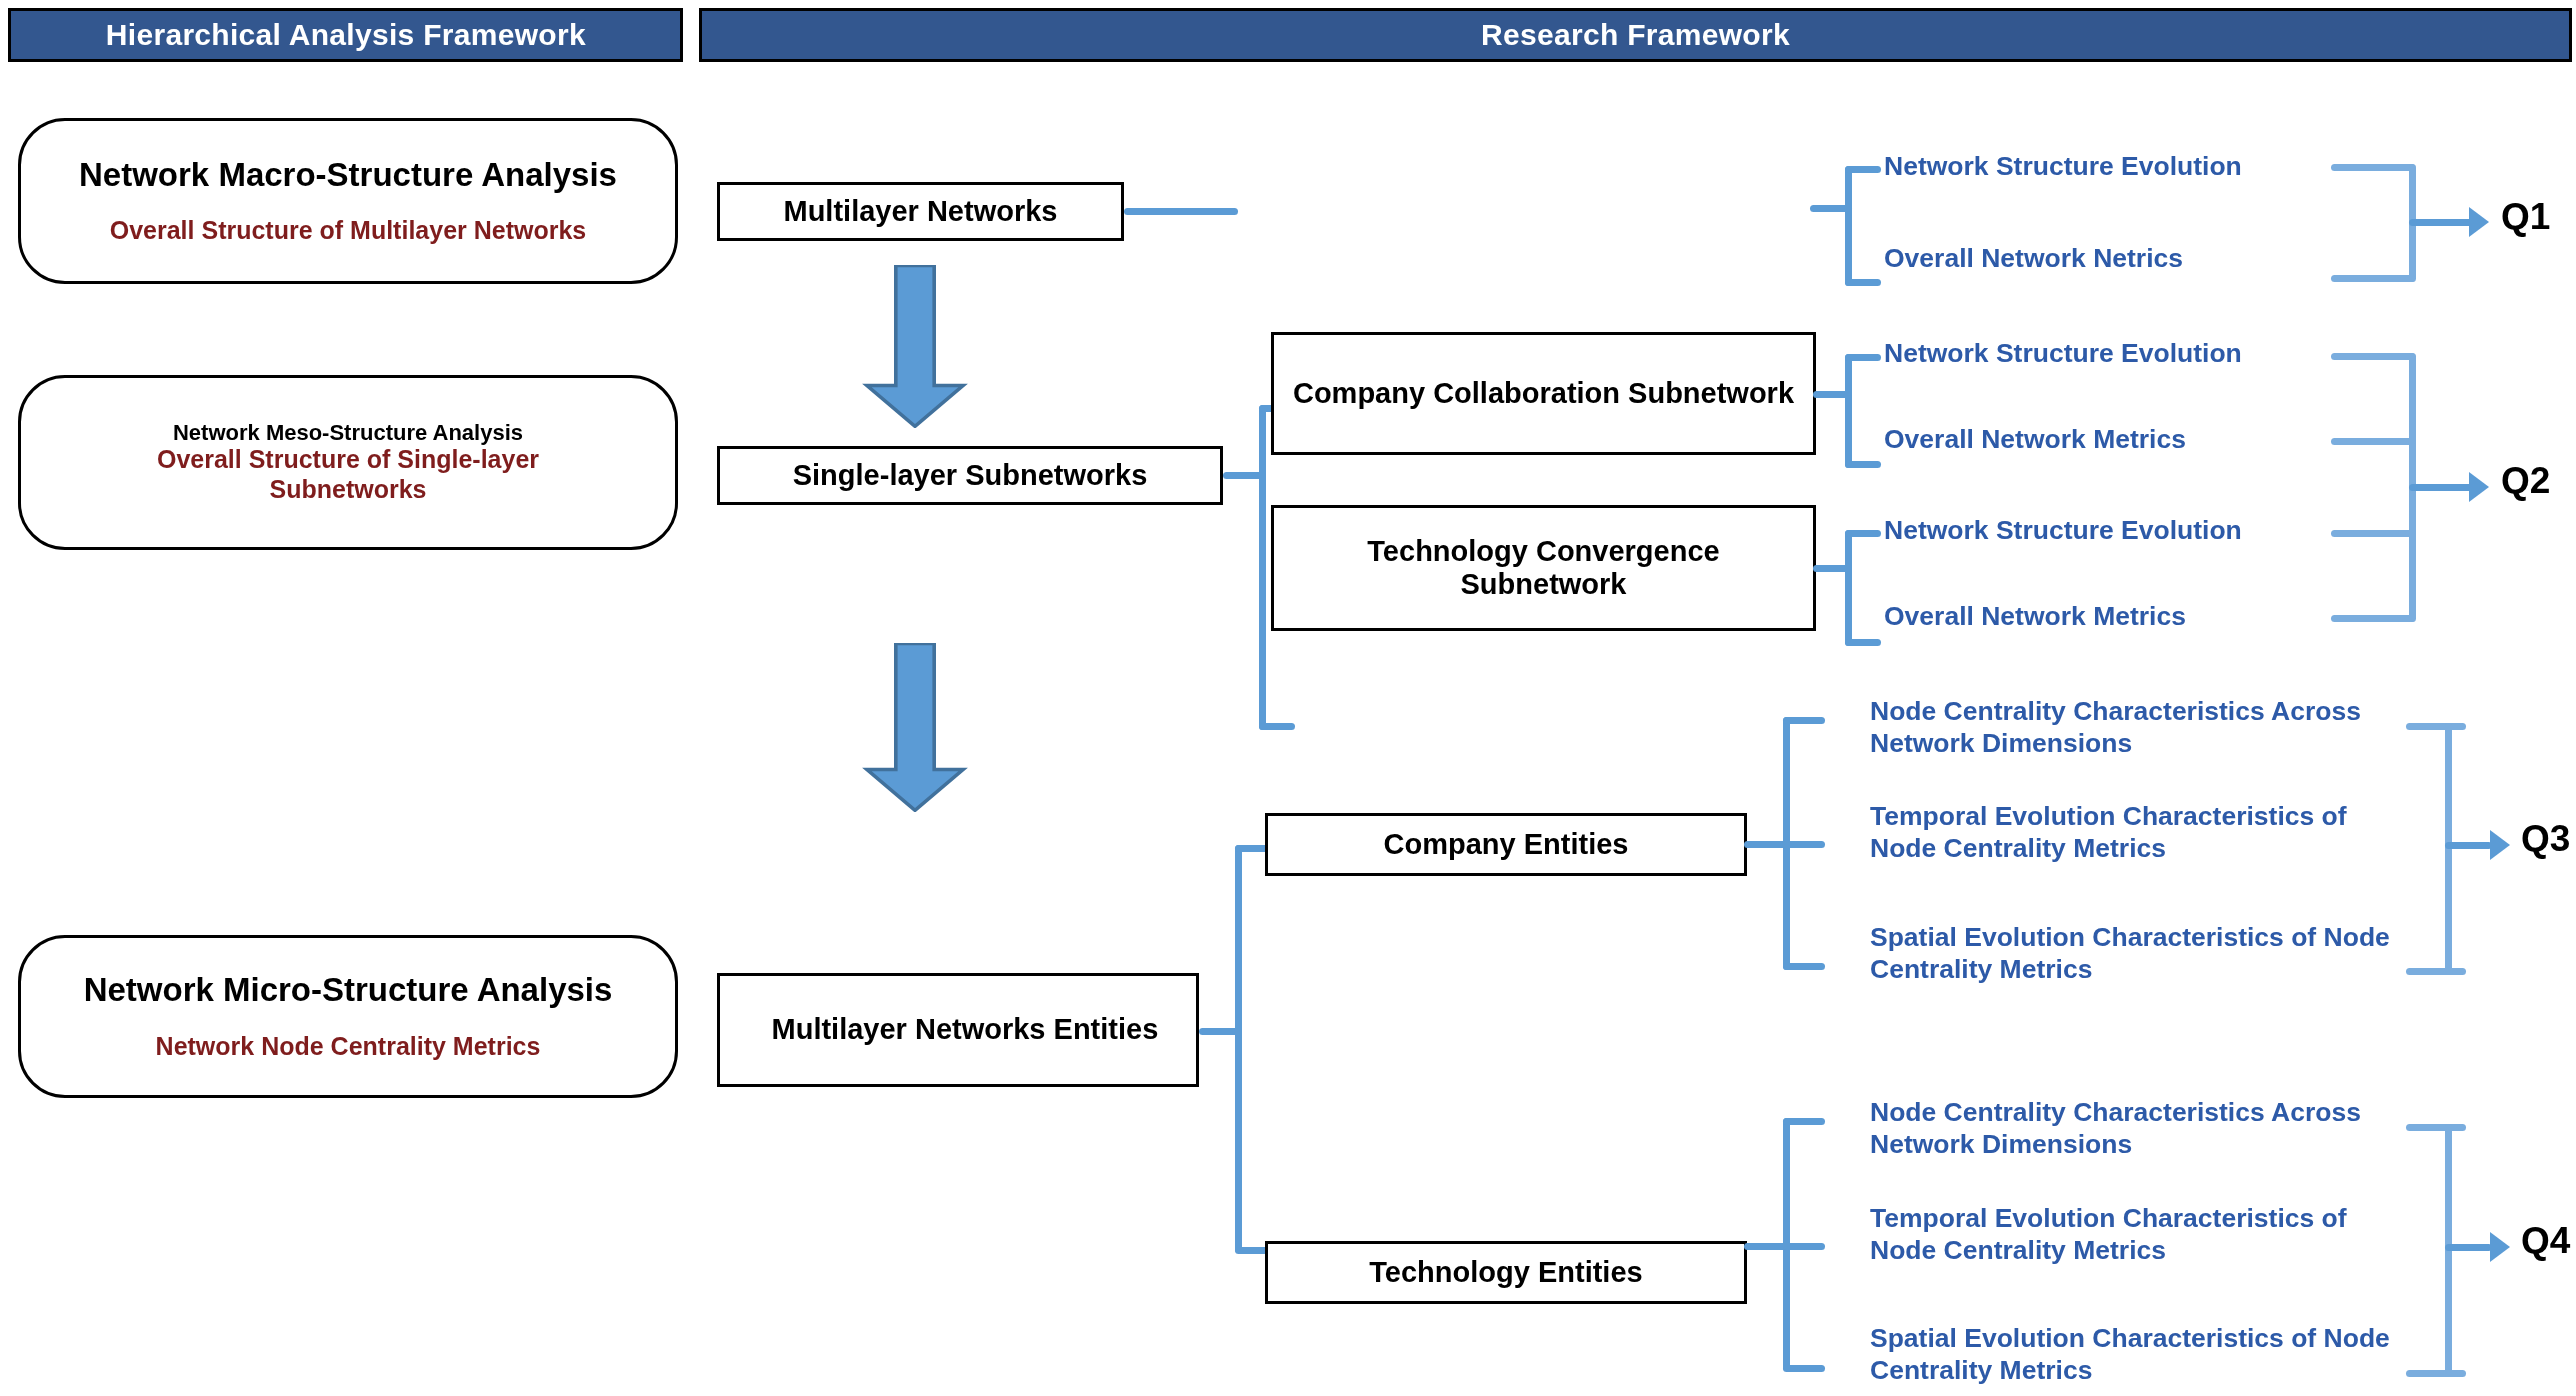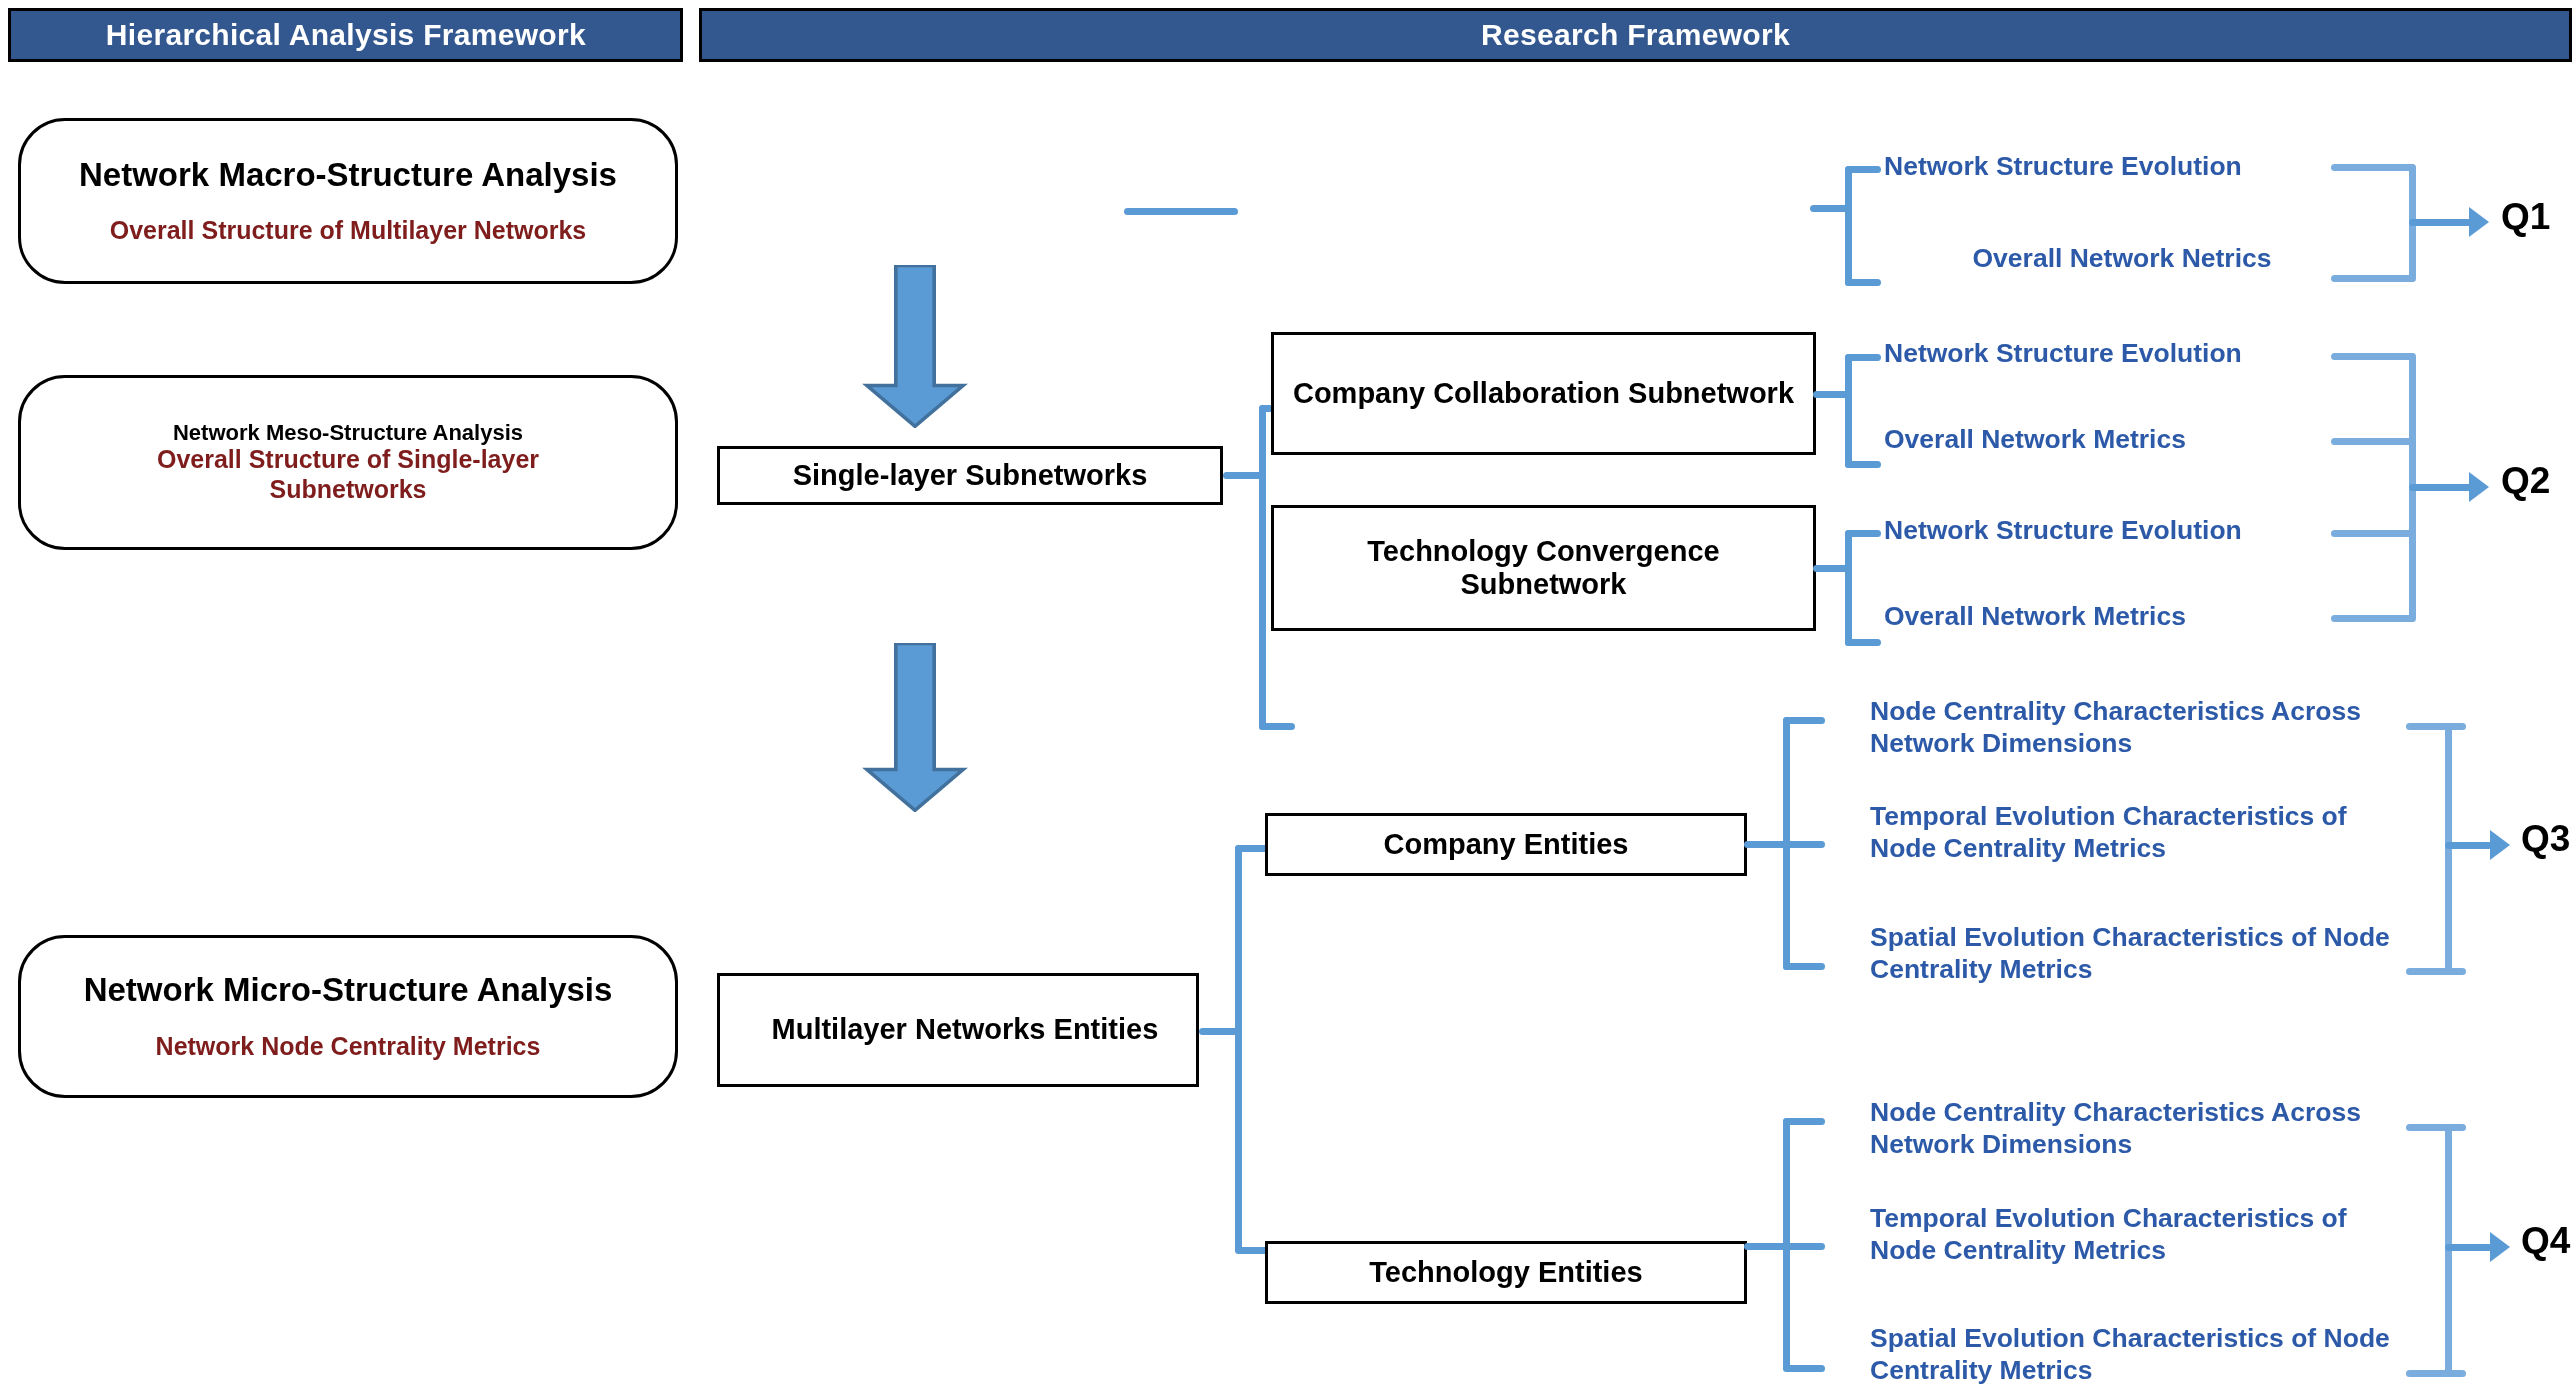--- a/index.html
+++ b/index.html
@@ -62,20 +62,23 @@
   <div class="card" style="left:18px;top:375px;width:660px;height:175px;">
     <div class="t1" style="font-size:22px;">Network Meso-Structure Analysis</div>
     <div class="t2" style="font-size:25px;max-width:446px;">Overall Structure of Single-layer Subnetworks</div>
   </div>
 
   <div class="card" style="left:18px;top:935px;width:660px;height:163px;">
     <div class="t1" style="font-size:33px;">Network Micro-Structure Analysis</div>
     <div class="t2" style="font-size:25px;margin-top:23px;">Network Node Centrality Metrics</div>
   </div>
 
+  <div class="rbox" style="left:717px;top:182px;width:407px;height:59px;font-size:29px;">
+    <span>Multilayer Networks</span>
+  </div>
 
   <div class="rbox" style="left:717px;top:446px;width:506px;height:59px;font-size:29px;">
     <span>Single-layer Subnetworks</span>
   </div>
 
   <div class="rbox" style="left:717px;top:973px;width:482px;height:114px;font-size:29px;padding-left:21px;">
     <span>Multilayer Networks Entities</span>
   </div>
 
   <svg class="bigarrow" style="left:861px;top:265px;" width="108" height="163" viewBox="0 0 180 270">
@@ -88,21 +91,21 @@
 
   <div class="h" style="left:1124px;top:208px;width:114px;"></div>
 
 
   <div class="h" style="left:1810px;top:205px;width:42px;"></div>
   <div class="v" style="left:1845px;top:166px;height:120px;"></div>
   <div class="h" style="left:1845px;top:166px;width:36px;"></div>
   <div class="h" style="left:1845px;top:279px;width:36px;"></div>
 
   <div class="leaf" style="left:1884px;top:151px;width:476px;font-size:26.5px;">Network Structure Evolution</div>
-  <div class="leaf" style="left:1884px;top:243px;width:476px;font-size:26.5px;text-align:center;">Overall Network Netrics</div>
+  <div class="leaf" style="left:1884px;top:243px;width:476px;font-size:26.5px;">Overall Network Netrics</div>
 
   <div class="hl" style="left:2331px;top:164px;width:84px;"></div>
   <div class="vl" style="left:2409px;top:164px;height:118px;"></div>
   <div class="hl" style="left:2331px;top:275px;width:84px;"></div>
   <div class="h" style="left:2409px;top:219px;width:63px;"></div>
   <div class="arrowhead" style="left:2469px;top:207px;"></div>
   <div class="qlabel" style="left:2501px;top:196px;font-size:37px;">Q1</div>
 
   <div class="h" style="left:1223px;top:472px;width:42px;"></div>
   <div class="v" style="left:1259px;top:405px;height:325px;"></div>

